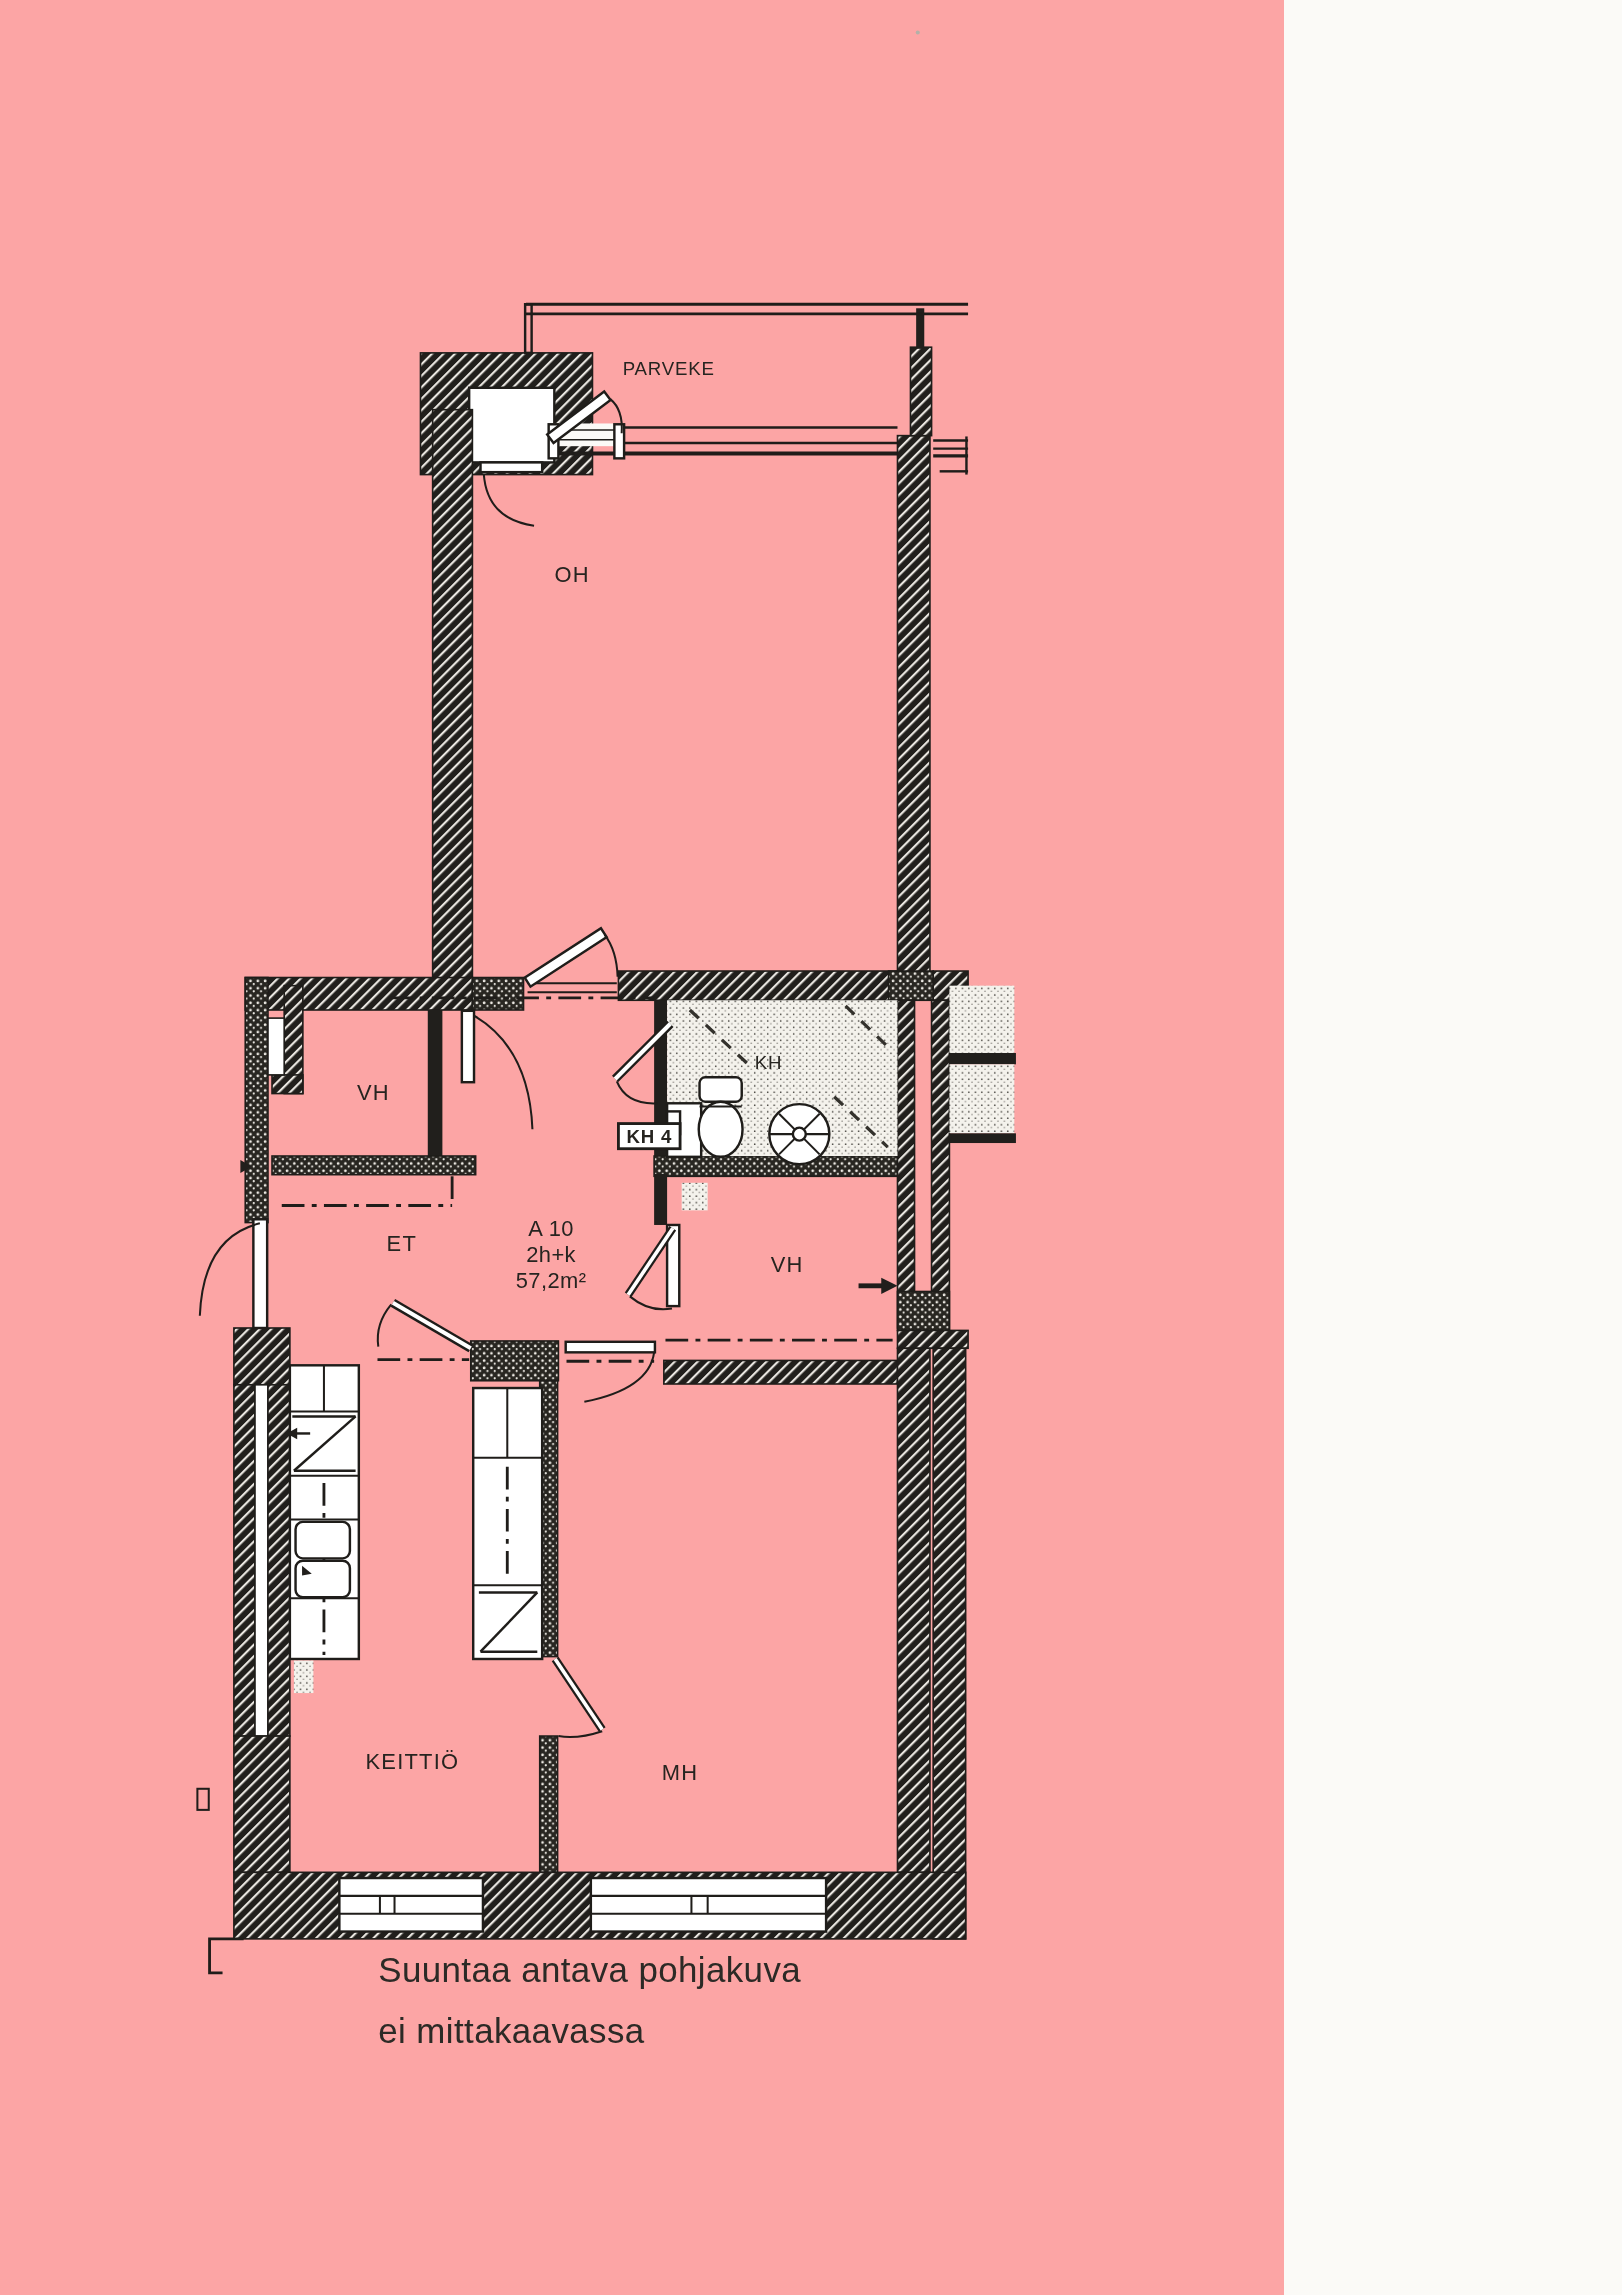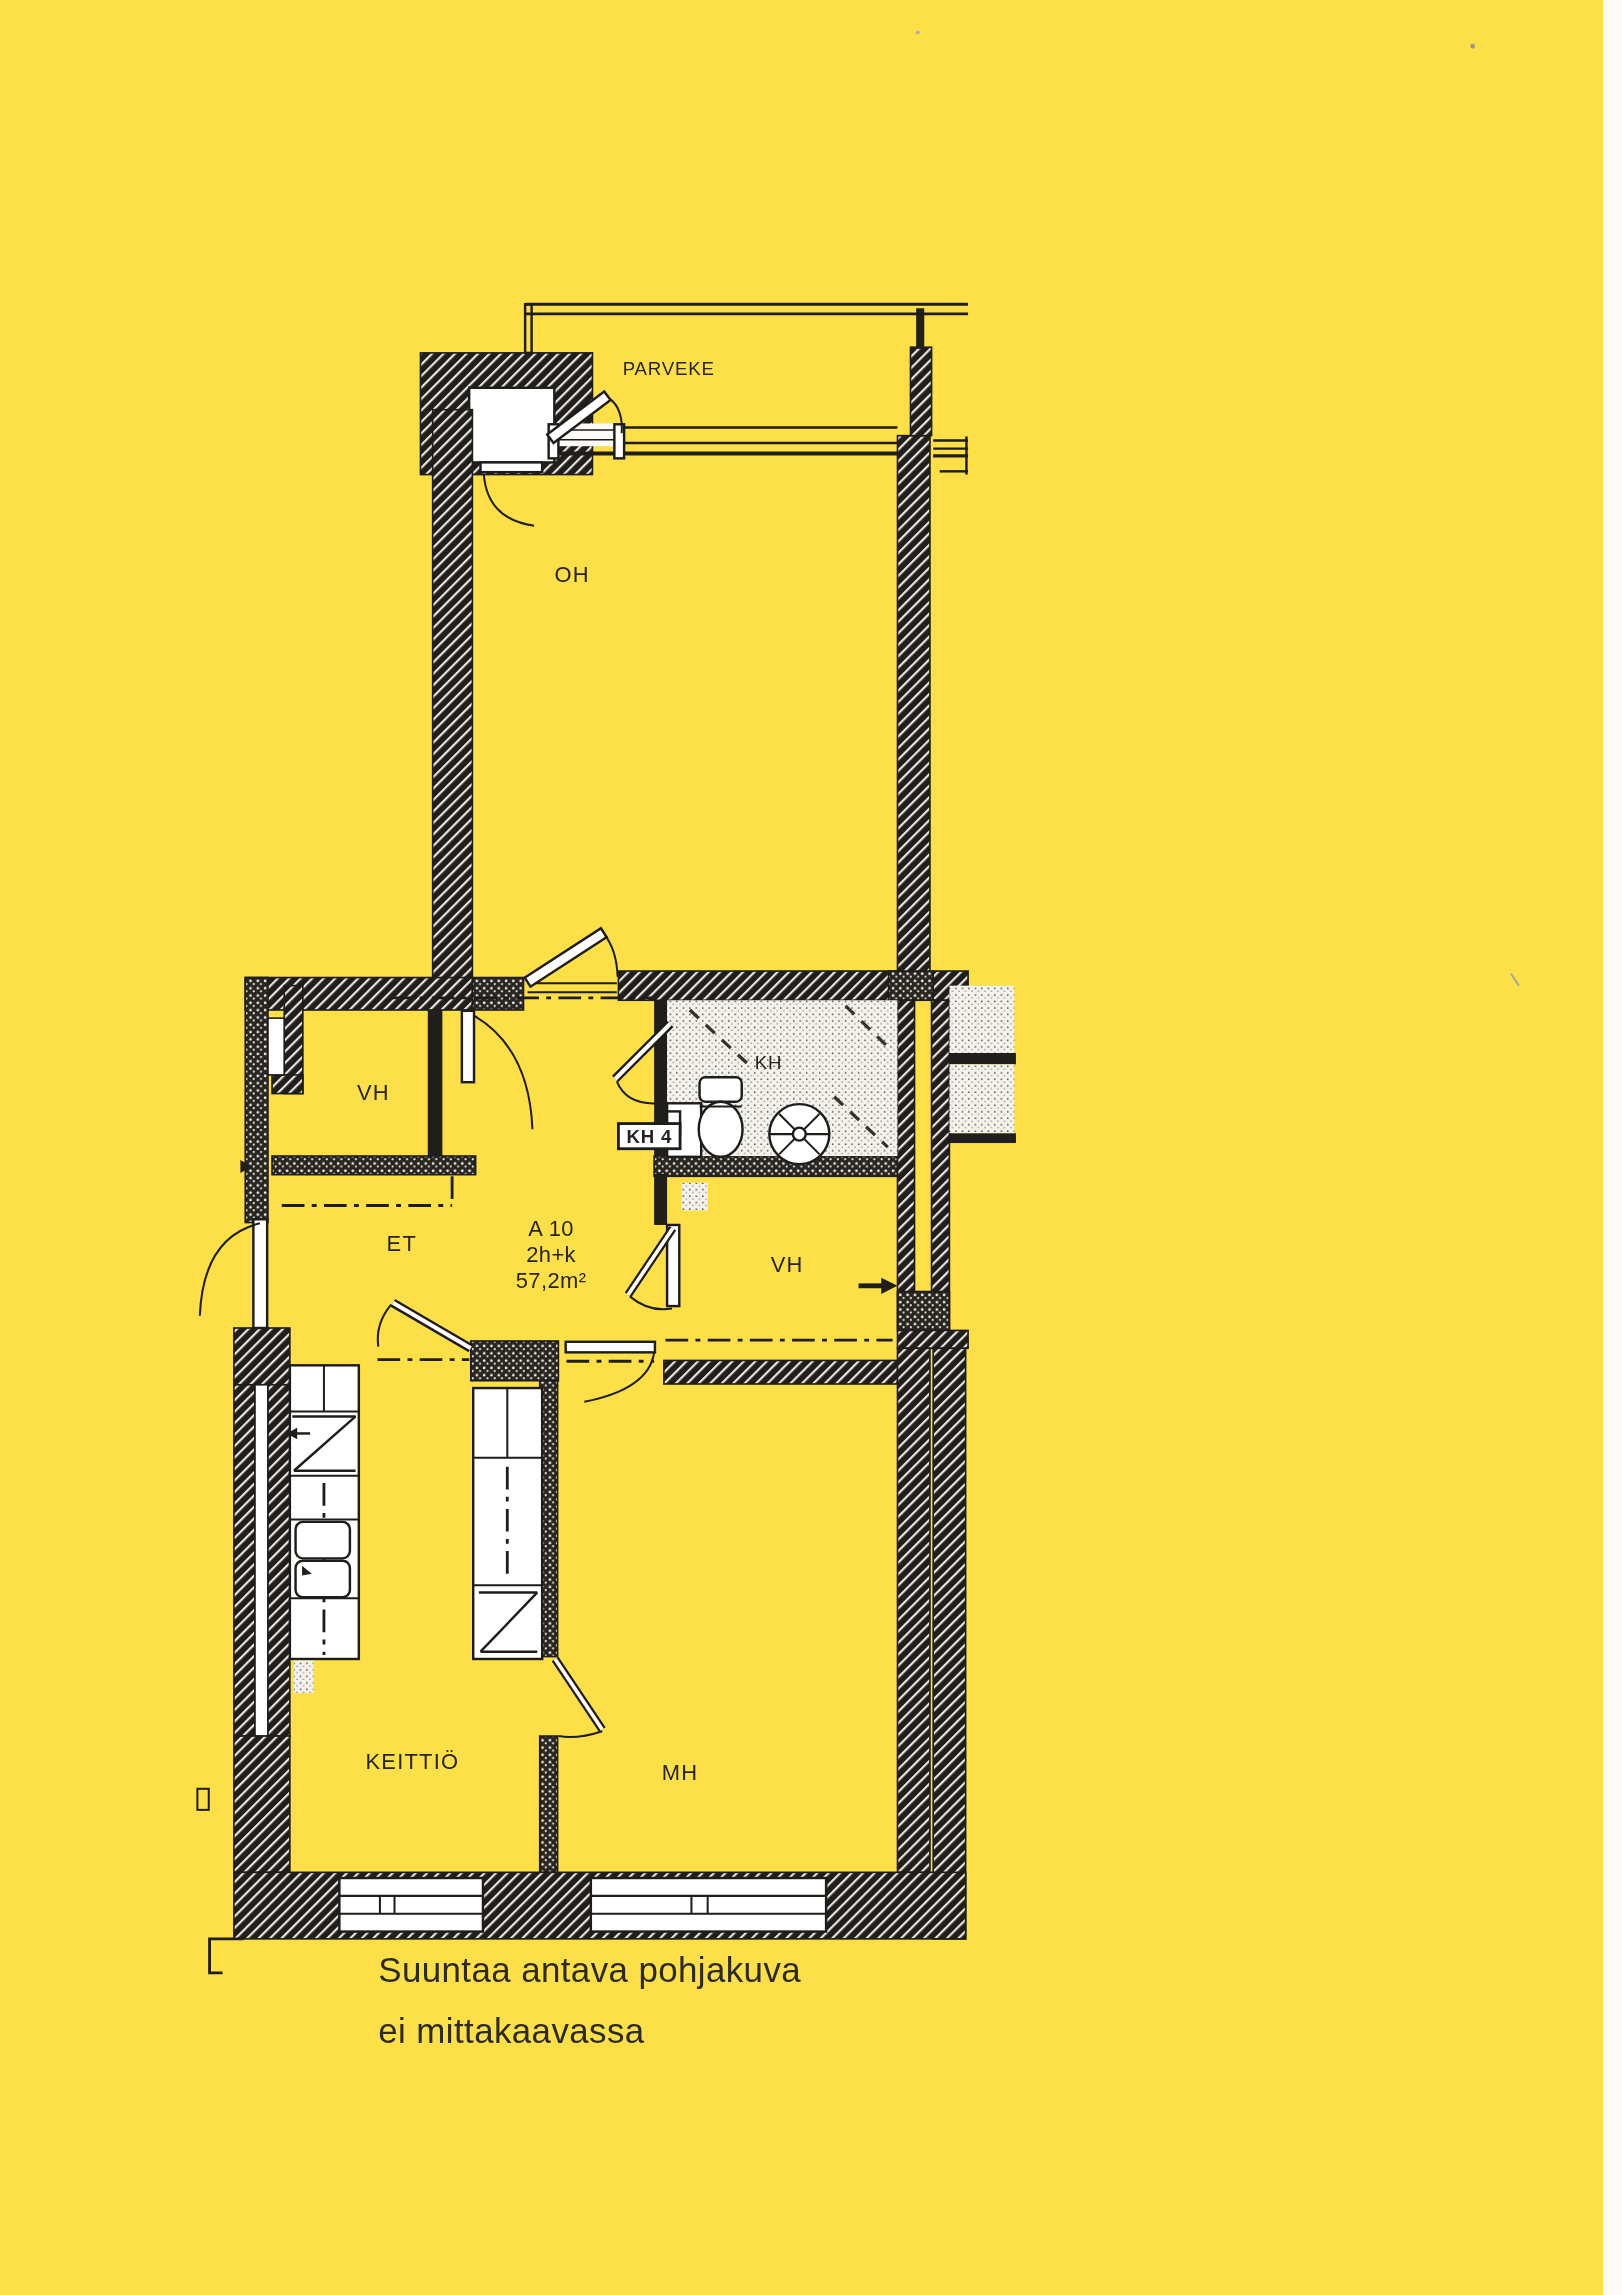--- a/index.html
+++ b/index.html
@@ -1,16 +1,16 @@
 <!DOCTYPE html>
 <html style="font-size:13px"><head>
 <meta charset="utf-8">
 <style>
   html,body{margin:0;padding:0;background:#fbfaf7;}
-  #sheet{position:relative;width:1603px;height:2295px;background:#fde047;overflow:hidden;}
+  #sheet{position:relative;width:1284px;height:2295px;background:#fca5a5;overflow:hidden;}
   svg{position:absolute;left:0;top:0;}
   text{font-family:"Liberation Sans","DejaVu Sans",sans-serif;fill:#262420;}
   .lbl{font-size:27px;letter-spacing:1.5px;}
   .lbl-s{font-size:23px;letter-spacing:1px;}
   .apt{font-size:27px;letter-spacing:0.5px;}
   .tagt{font-size:23px;font-weight:bold;letter-spacing:1px;}
   .cap{font-size:43px;letter-spacing:0.5px;fill:#2c2a26;}
   .bw{fill:url(#hatch);stroke:#1f1d1a;stroke-width:2;}
   .sw{fill:url(#dotwall);stroke:#1f1d1a;stroke-width:2;}
   .solid{fill:#211f1c;}

